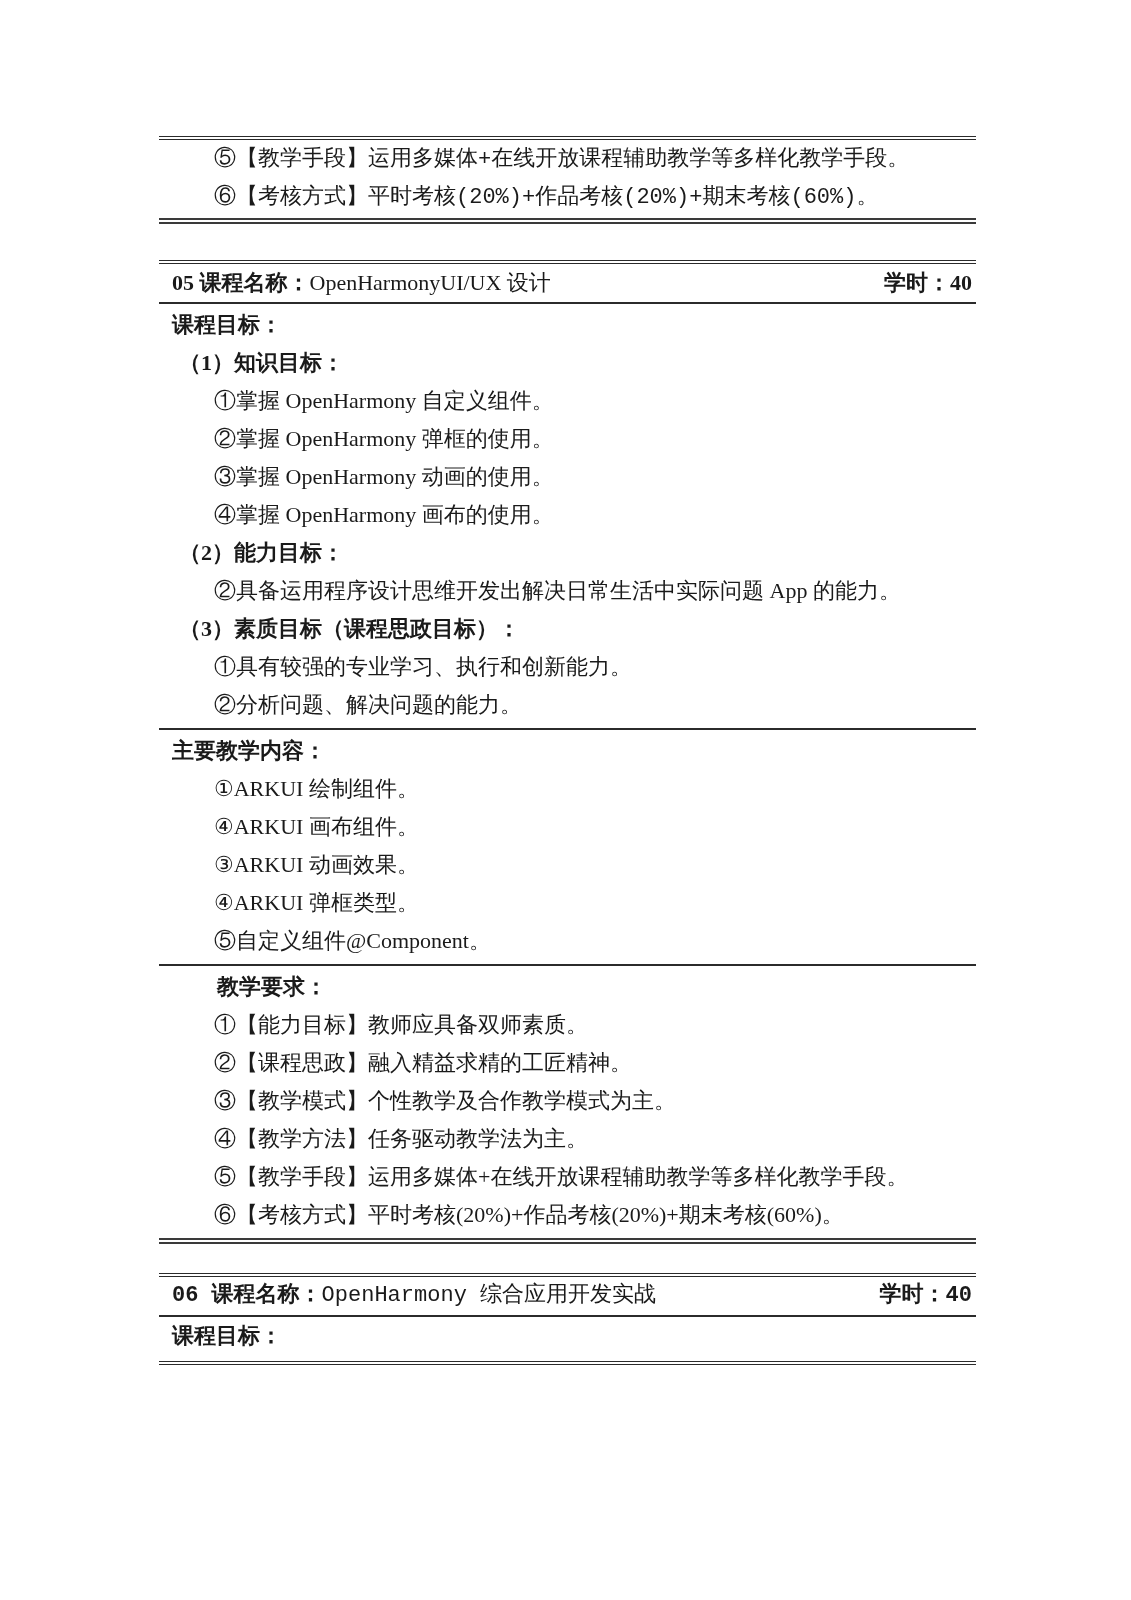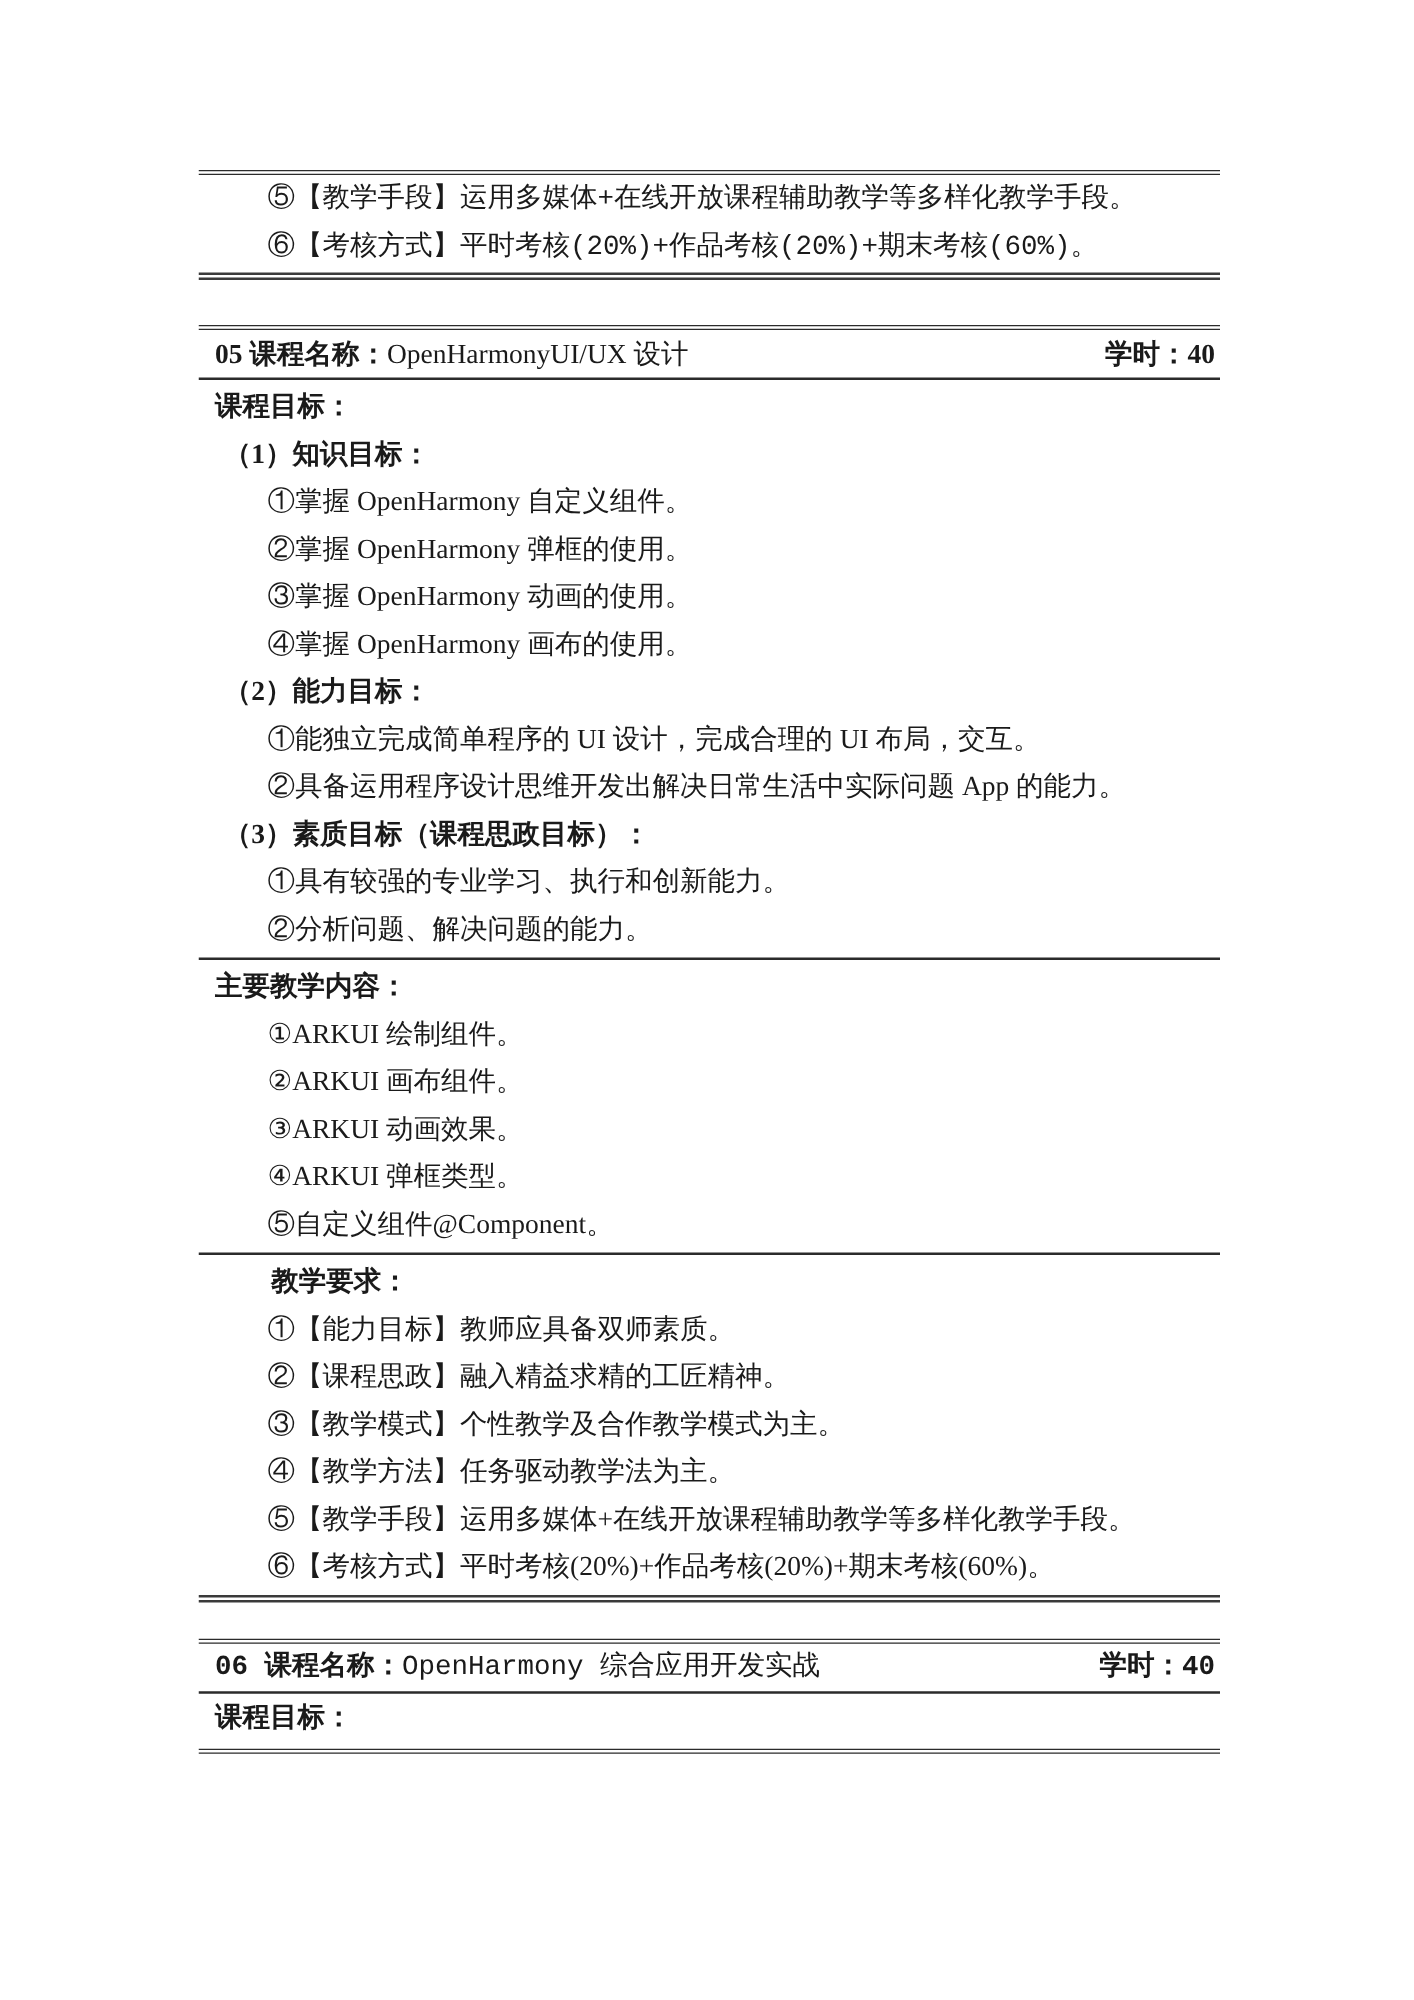--- a/index.html
+++ b/index.html
@@ -90,32 +90,31 @@
       <div class="row-sep"></div>
 
       <div class="block">
         <p class="line sec-heading">课程目标：</p>
         <p class="line grp-heading">（1）知识目标：</p>
         <p class="line item">①掌握 OpenHarmony 自定义组件。</p>
         <p class="line item">②掌握 OpenHarmony 弹框的使用。</p>
         <p class="line item">③掌握 OpenHarmony 动画的使用。</p>
         <p class="line item">④掌握 OpenHarmony 画布的使用。</p>
         <p class="line grp-heading">（2）能力目标：</p>
-        <p class="line item">①能独立完成简单程序的 UI 设计，完成合理的 UI 布局，交互。</p>
         <p class="line item">②具备运用程序设计思维开发出解决日常生活中实际问题 App 的能力。</p>
         <p class="line grp-heading">（3）素质目标（课程思政目标）：</p>
         <p class="line item">①具有较强的专业学习、执行和创新能力。</p>
         <p class="line item">②分析问题、解决问题的能力。</p>
       </div>
       <div class="row-sep"></div>
 
       <div class="block">
         <p class="line sec-heading">主要教学内容：</p>
         <p class="line item">①ARKUI 绘制组件。</p>
-        <p class="line item">②ARKUI 画布组件。</p>
+        <p class="line item">④ARKUI 画布组件。</p>
         <p class="line item">③ARKUI 动画效果。</p>
         <p class="line item">④ARKUI 弹框类型。</p>
         <p class="line item">⑤自定义组件@Component。</p>
       </div>
       <div class="row-sep"></div>
 
       <div class="block">
         <p class="line req-heading">教学要求：</p>
         <p class="line item">①【能力目标】教师应具备双师素质。</p>
         <p class="line item">②【课程思政】融入精益求精的工匠精神。</p>

